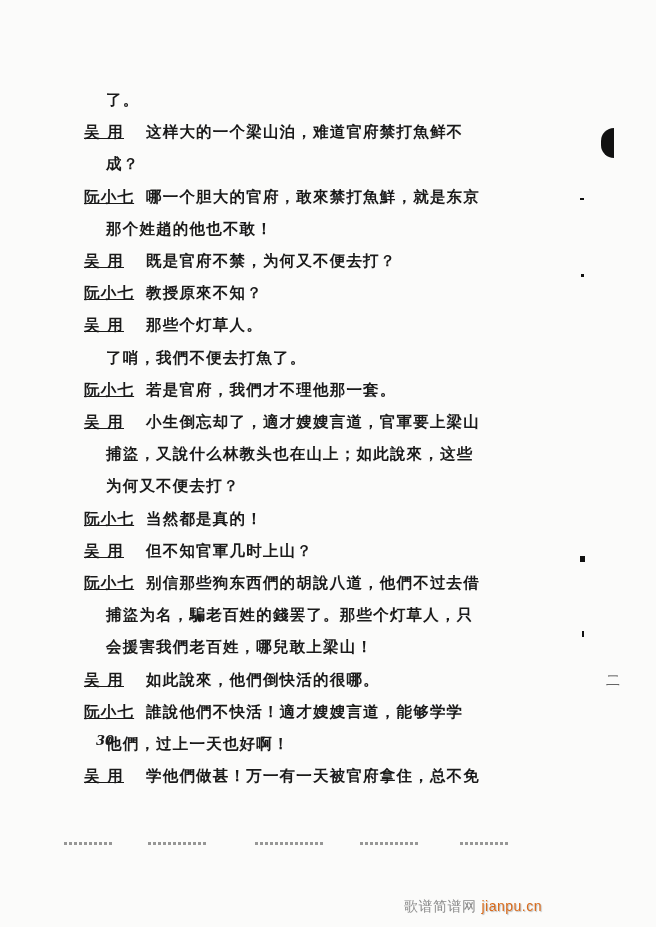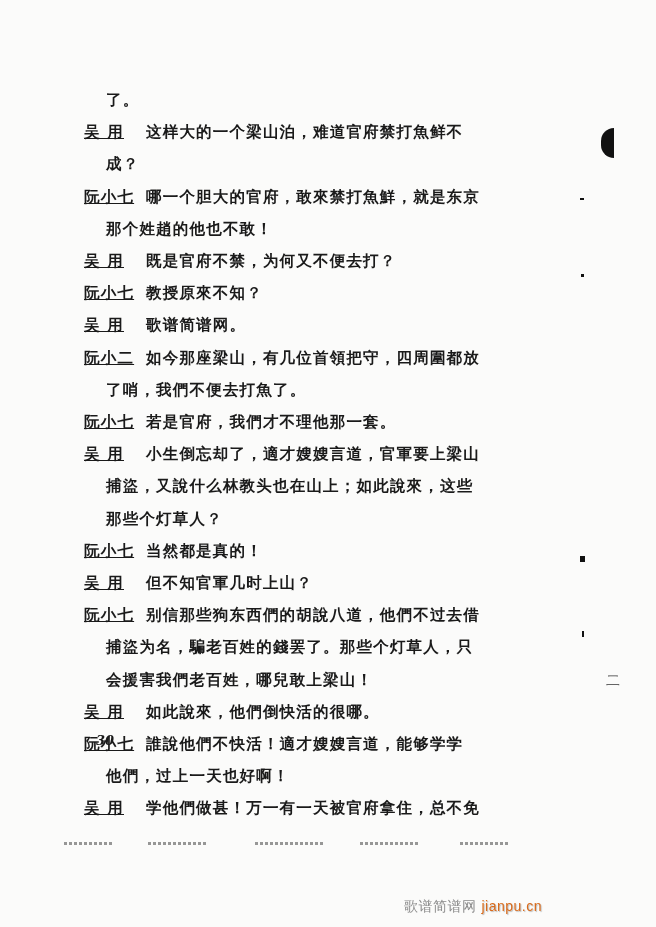--- a/index.html
+++ b/index.html
@@ -119,45 +119,41 @@
     <div class="line">
       <span class="speaker">吴 用</span>
       <span class="speech">既是官府不禁，为何又不便去打？</span>
     </div>
     <div class="line">
       <span class="speaker">阮小七</span>
       <span class="speech">教授原來不知？</span>
     </div>
     <div class="line">
       <span class="speaker">吴 用</span>
-      <span class="speech">歌谱简谱网。</span>
-    </div>
-    <div class="line">
-      <span class="speaker">阮小二</span>
-      <span class="speech">如今那座梁山，有几位首領把守，四周圍都放</span>
+      <span class="speech">那些个灯草人。</span>
     </div>
     <div class="line">
 
       <span class="speech cont">了哨，我們不便去打魚了。</span>
     </div>
     <div class="line">
       <span class="speaker">阮小七</span>
       <span class="speech">若是官府，我們才不理他那一套。</span>
     </div>
     <div class="line">
       <span class="speaker">吴 用</span>
       <span class="speech">小生倒忘却了，適才嫂嫂言道，官軍要上梁山</span>
     </div>
     <div class="line">
 
       <span class="speech cont">捕盜，又說什么林教头也在山上；如此說來，这些</span>
     </div>
     <div class="line">
 
-      <span class="speech cont">那些个灯草人？</span>
+      <span class="speech cont">为何又不便去打？</span>
     </div>
     <div class="line">
       <span class="speaker">阮小七</span>
       <span class="speech">当然都是真的！</span>
     </div>
     <div class="line">
       <span class="speaker">吴 用</span>
       <span class="speech">但不知官軍几时上山？</span>
     </div>
     <div class="line">

